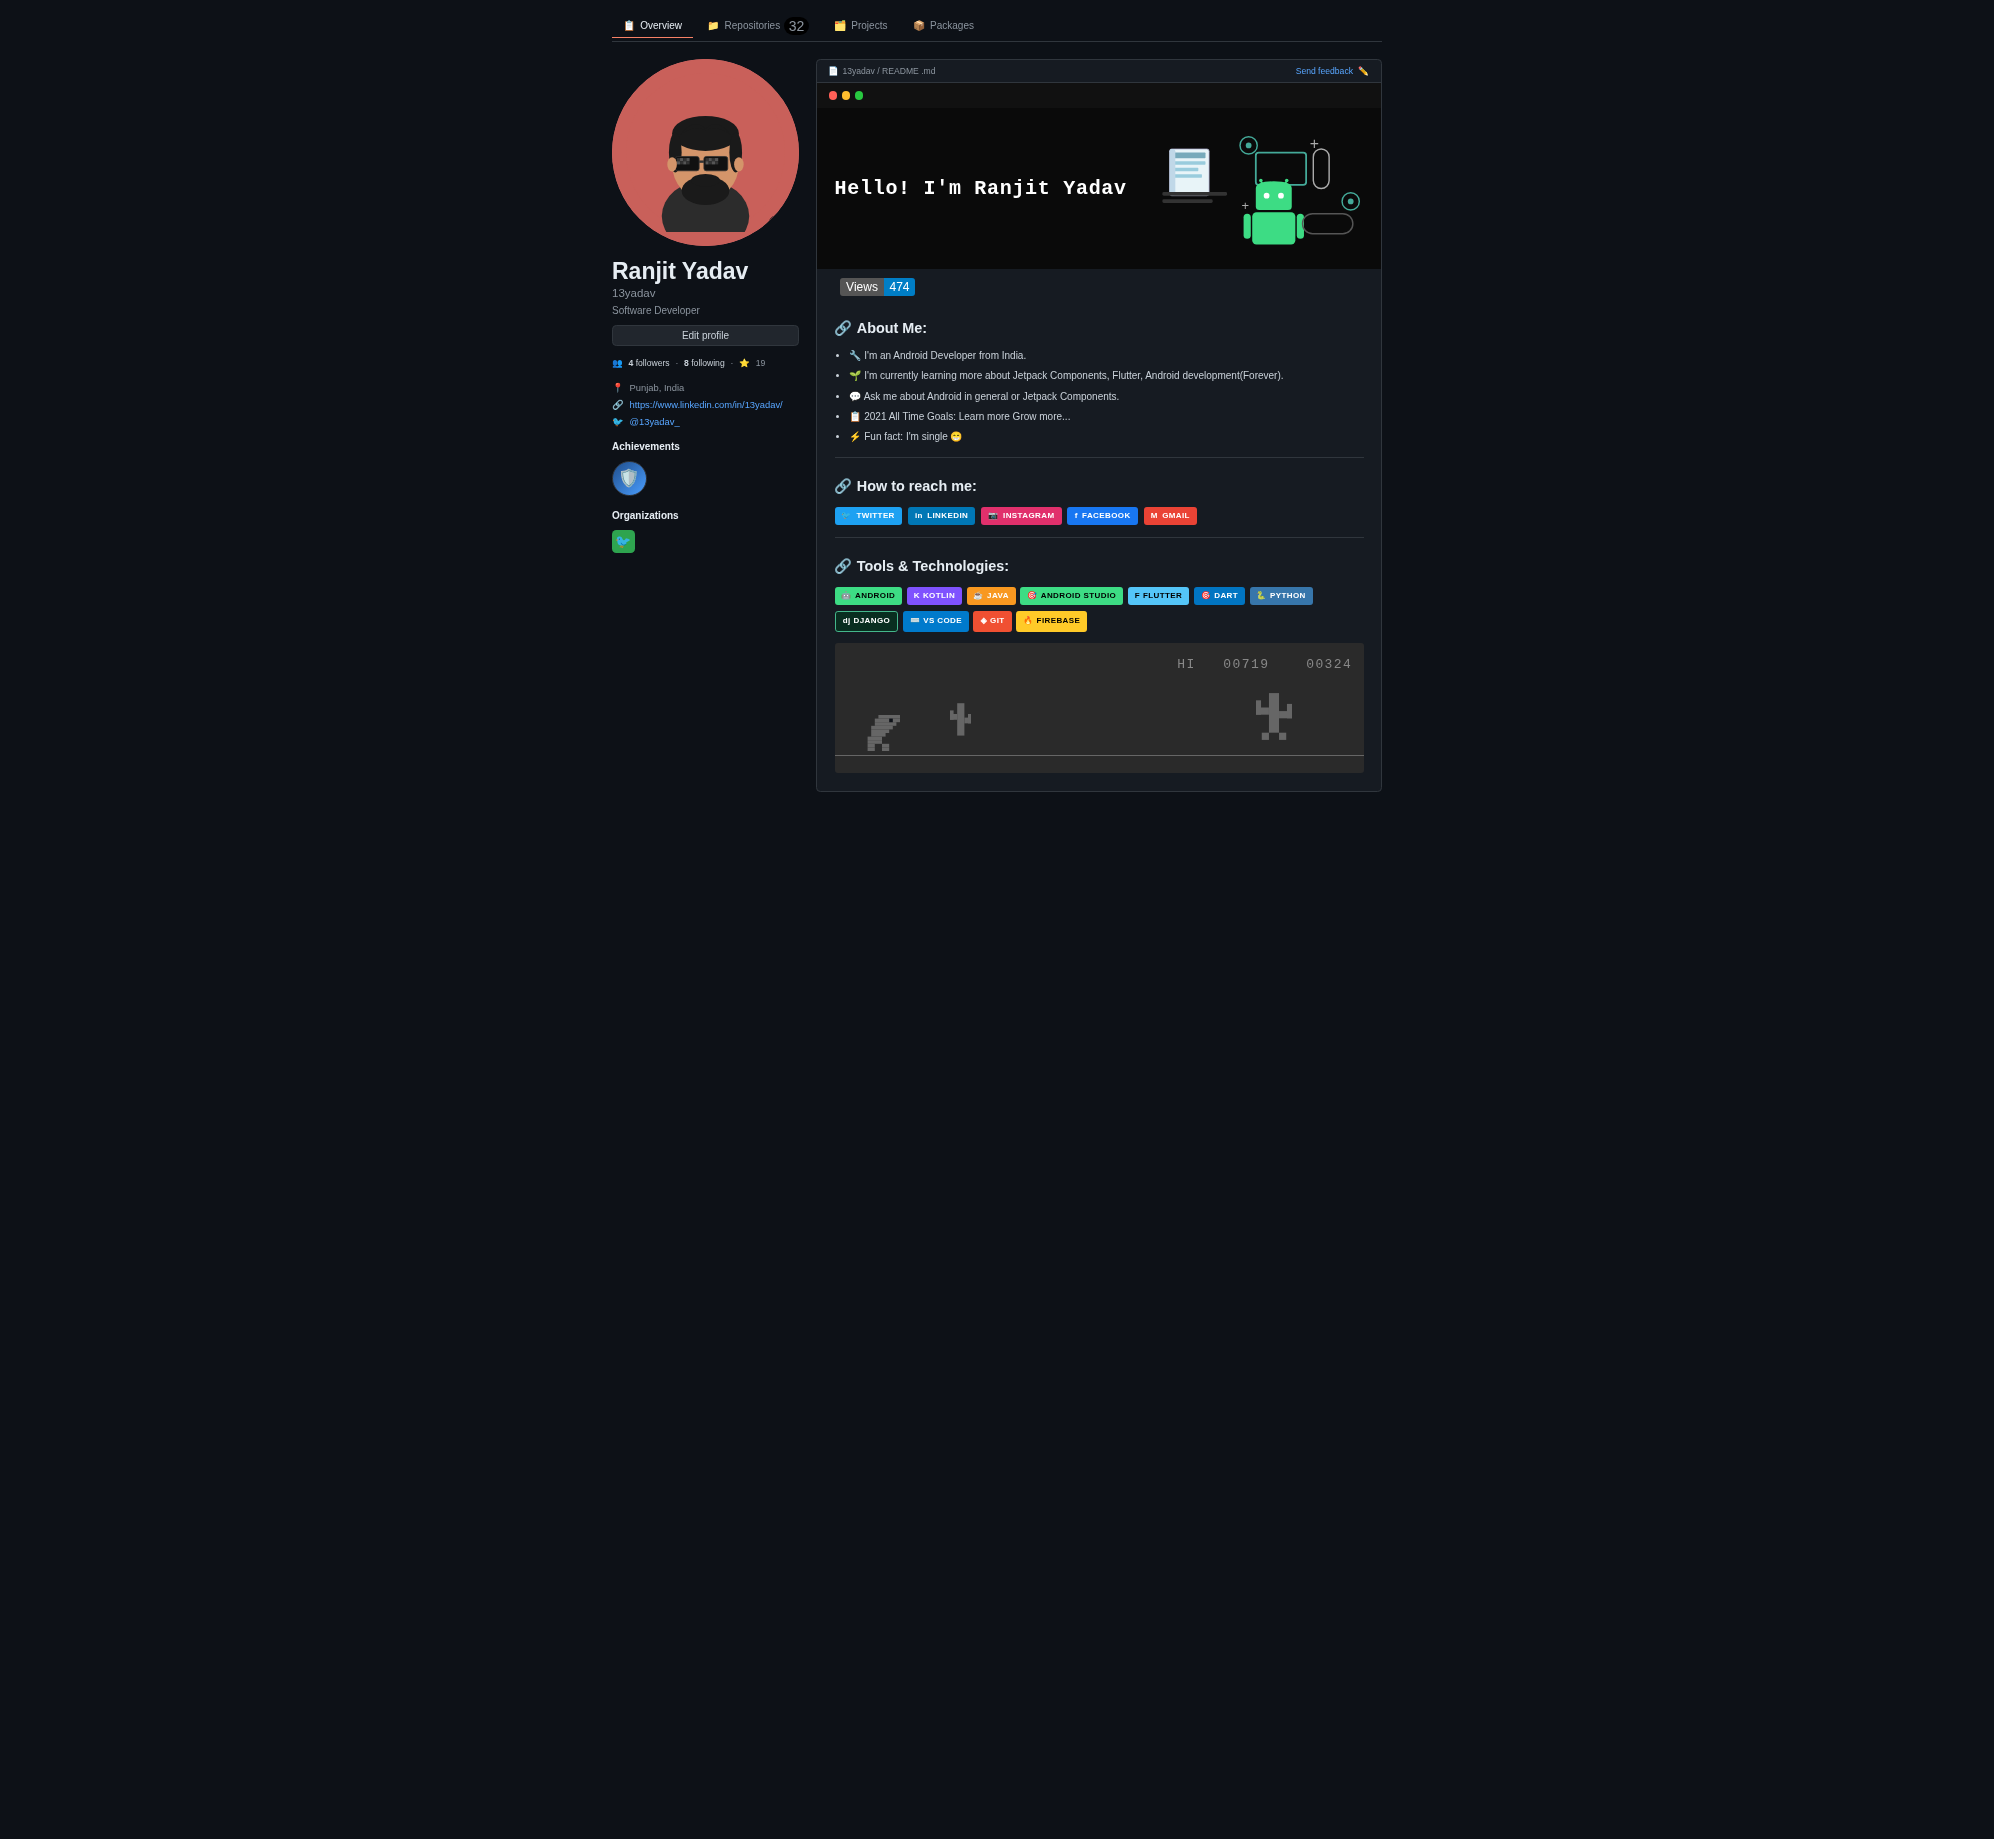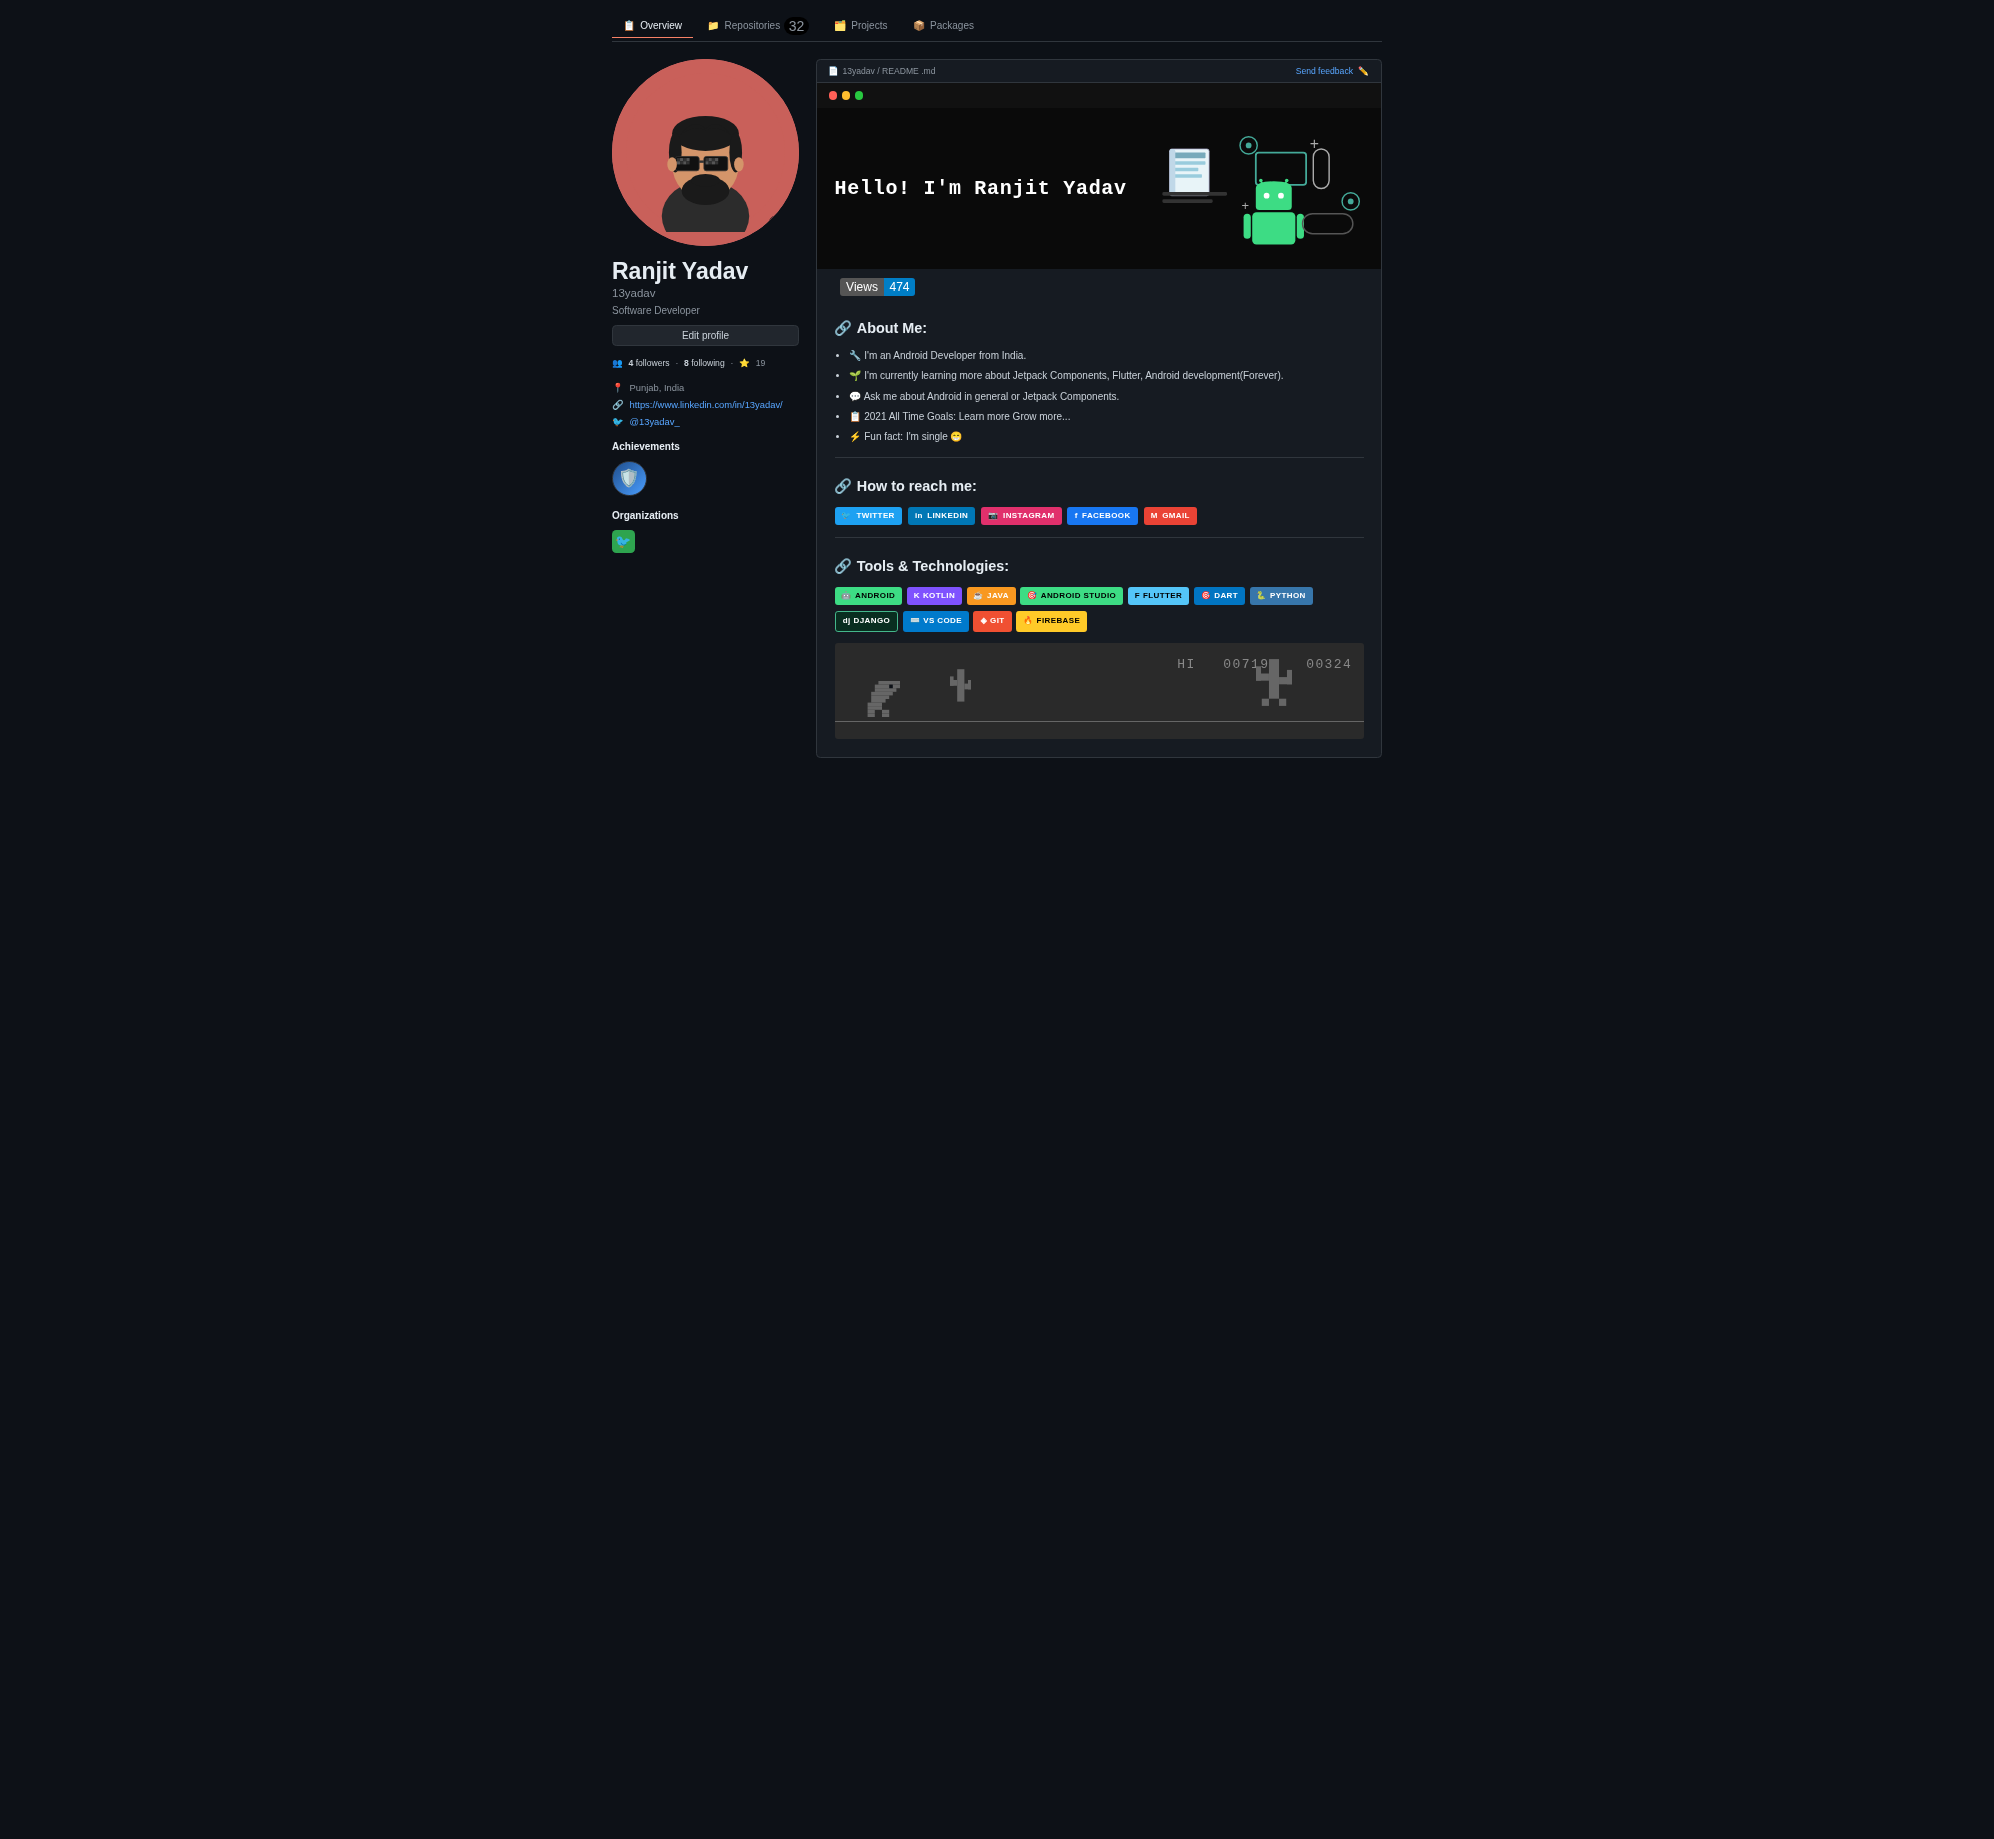--- a/index.html
+++ b/index.html
@@ -350,21 +350,21 @@
     .badge-vscode { background: #007acc; color: #fff; }
     .badge-git { background: #f05032; color: #fff; }
     .badge-firebase { background: #ffca28; color: #000; }
     
     .dino-game {
       background: #2a2a2a;
       border-radius: 2.9px;
       margin: 11.5px 0 5.8px 0;
       padding: 14.4px;
       position: relative;
-      height: 96px;
+      height: 130px;
       overflow: hidden;
       display: flex;
       align-items: flex-end;
     }
     .dino-score {
       position: absolute;
       top: 11.5px;
       right: 11.5px;
       font-family: 'Courier New', monospace;
       color: #888;

